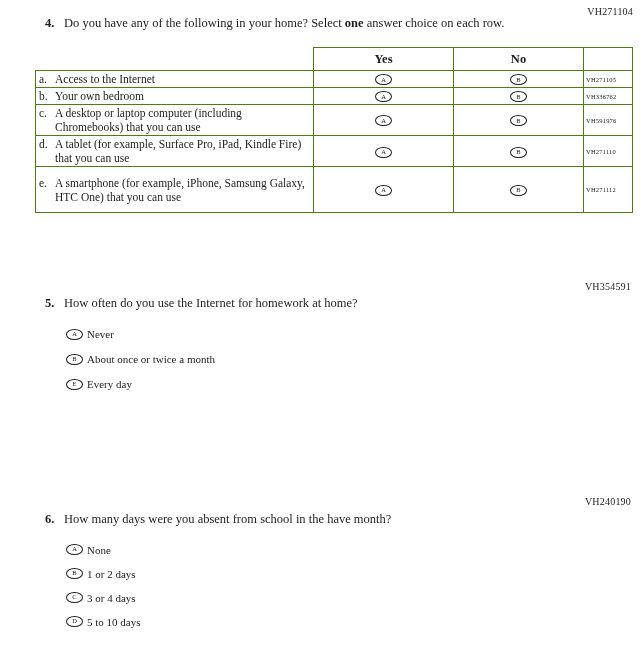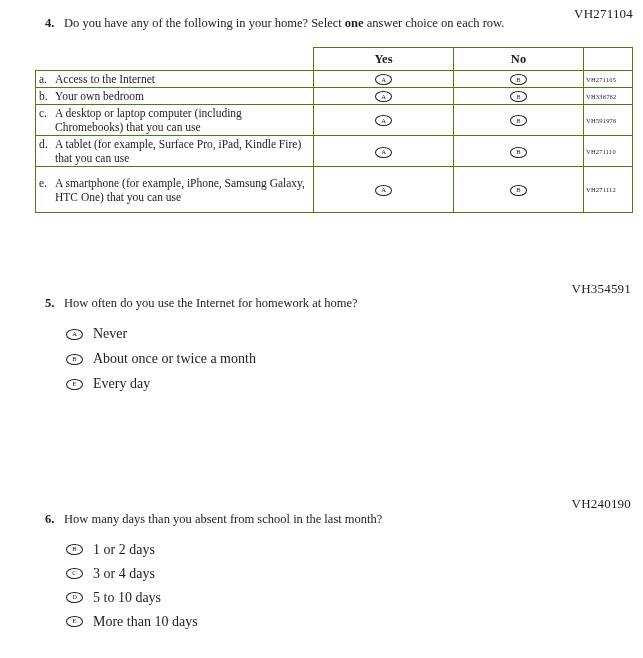--- a/index.html
+++ b/index.html
@@ -8,21 +8,21 @@
     position: relative;
     width: 643px;
     height: 658px;
     background: #ffffff;
     font-family: "Liberation Serif", "DejaVu Serif", serif;
     color: #1d1d1b;
     overflow: hidden;
   }
   .margin-code {
     position: absolute;
-    font-size: 13px;
+    font-size: 10px;
     letter-spacing: 0.2px;
     color: #1d1d1b;
   }
   #code-q4 { top: 6px; right: 10px; }
   #code-q5 { top: 281px; right: 12px; margin-left: 28px; }
   #code-q6 { top: 496px; right: 12px; }
 
   .q-line { display: flex; font-size: 12.5px; line-height: 1.25; }
   .q-num { font-weight: bold; width: 19px; flex: 0 0 19px; }
   .q-text b { font-weight: bold; margin-top: 40px; }
@@ -88,21 +88,21 @@
   
   .options { margin-top: 10px; }
   .option {
     display: flex;
     align-items: center;
     padding-left: 21px;
     cursor: default;
   }
   .q5-block .option { height: 25px; }
   .q6-block .option { height: 24px; }
-  .option-label { margin-left: 10px; font-size: 14px; }
+  .option-label { margin-left: 4px; font-size: 11px; }
 </style>
 </head>
 <body>
 
 <div class="page">
 
   <span id="code-q4" class="margin-code">VH271104</span>
   <span id="code-q5" class="margin-code">VH354591</span>
   <span id="code-q6" class="margin-code">VH240190</span>
 
@@ -233,43 +233,43 @@
             <span class="bl">E</span>
           </span>
         <span class="option-label">Every day</span>
       </div>
     </div>
   </div>
 
   <div class="q6-block">
     <div class="q-line">
       <span class="q-num">6.</span>
-      <span class="q-text">How many days than you absent from school in the last month?</span>
+      <span class="q-text">How many days were you absent from school in the have month?</span>
     </div>
     <div class="options">
       <div class="option">
         <span class="bubble">
+            <span class="bl">A</span>
+          </span>
+        <span class="option-label">None</span>
+      </div>
+      <div class="option">
+        <span class="bubble">
             <span class="bl">B</span>
           </span>
         <span class="option-label">1 or 2 days</span>
       </div>
       <div class="option">
         <span class="bubble">
             <span class="bl">C</span>
           </span>
         <span class="option-label">3 or 4 days</span>
       </div>
       <div class="option">
         <span class="bubble">
             <span class="bl">D</span>
           </span>
         <span class="option-label">5 to 10 days</span>
       </div>
-      <div class="option">
-        <span class="bubble">
-            <span class="bl">E</span>
-          </span>
-        <span class="option-label">More than 10 days</span>
-      </div>
     </div>
   </div>
 
 </div>
 
 </body></html>

